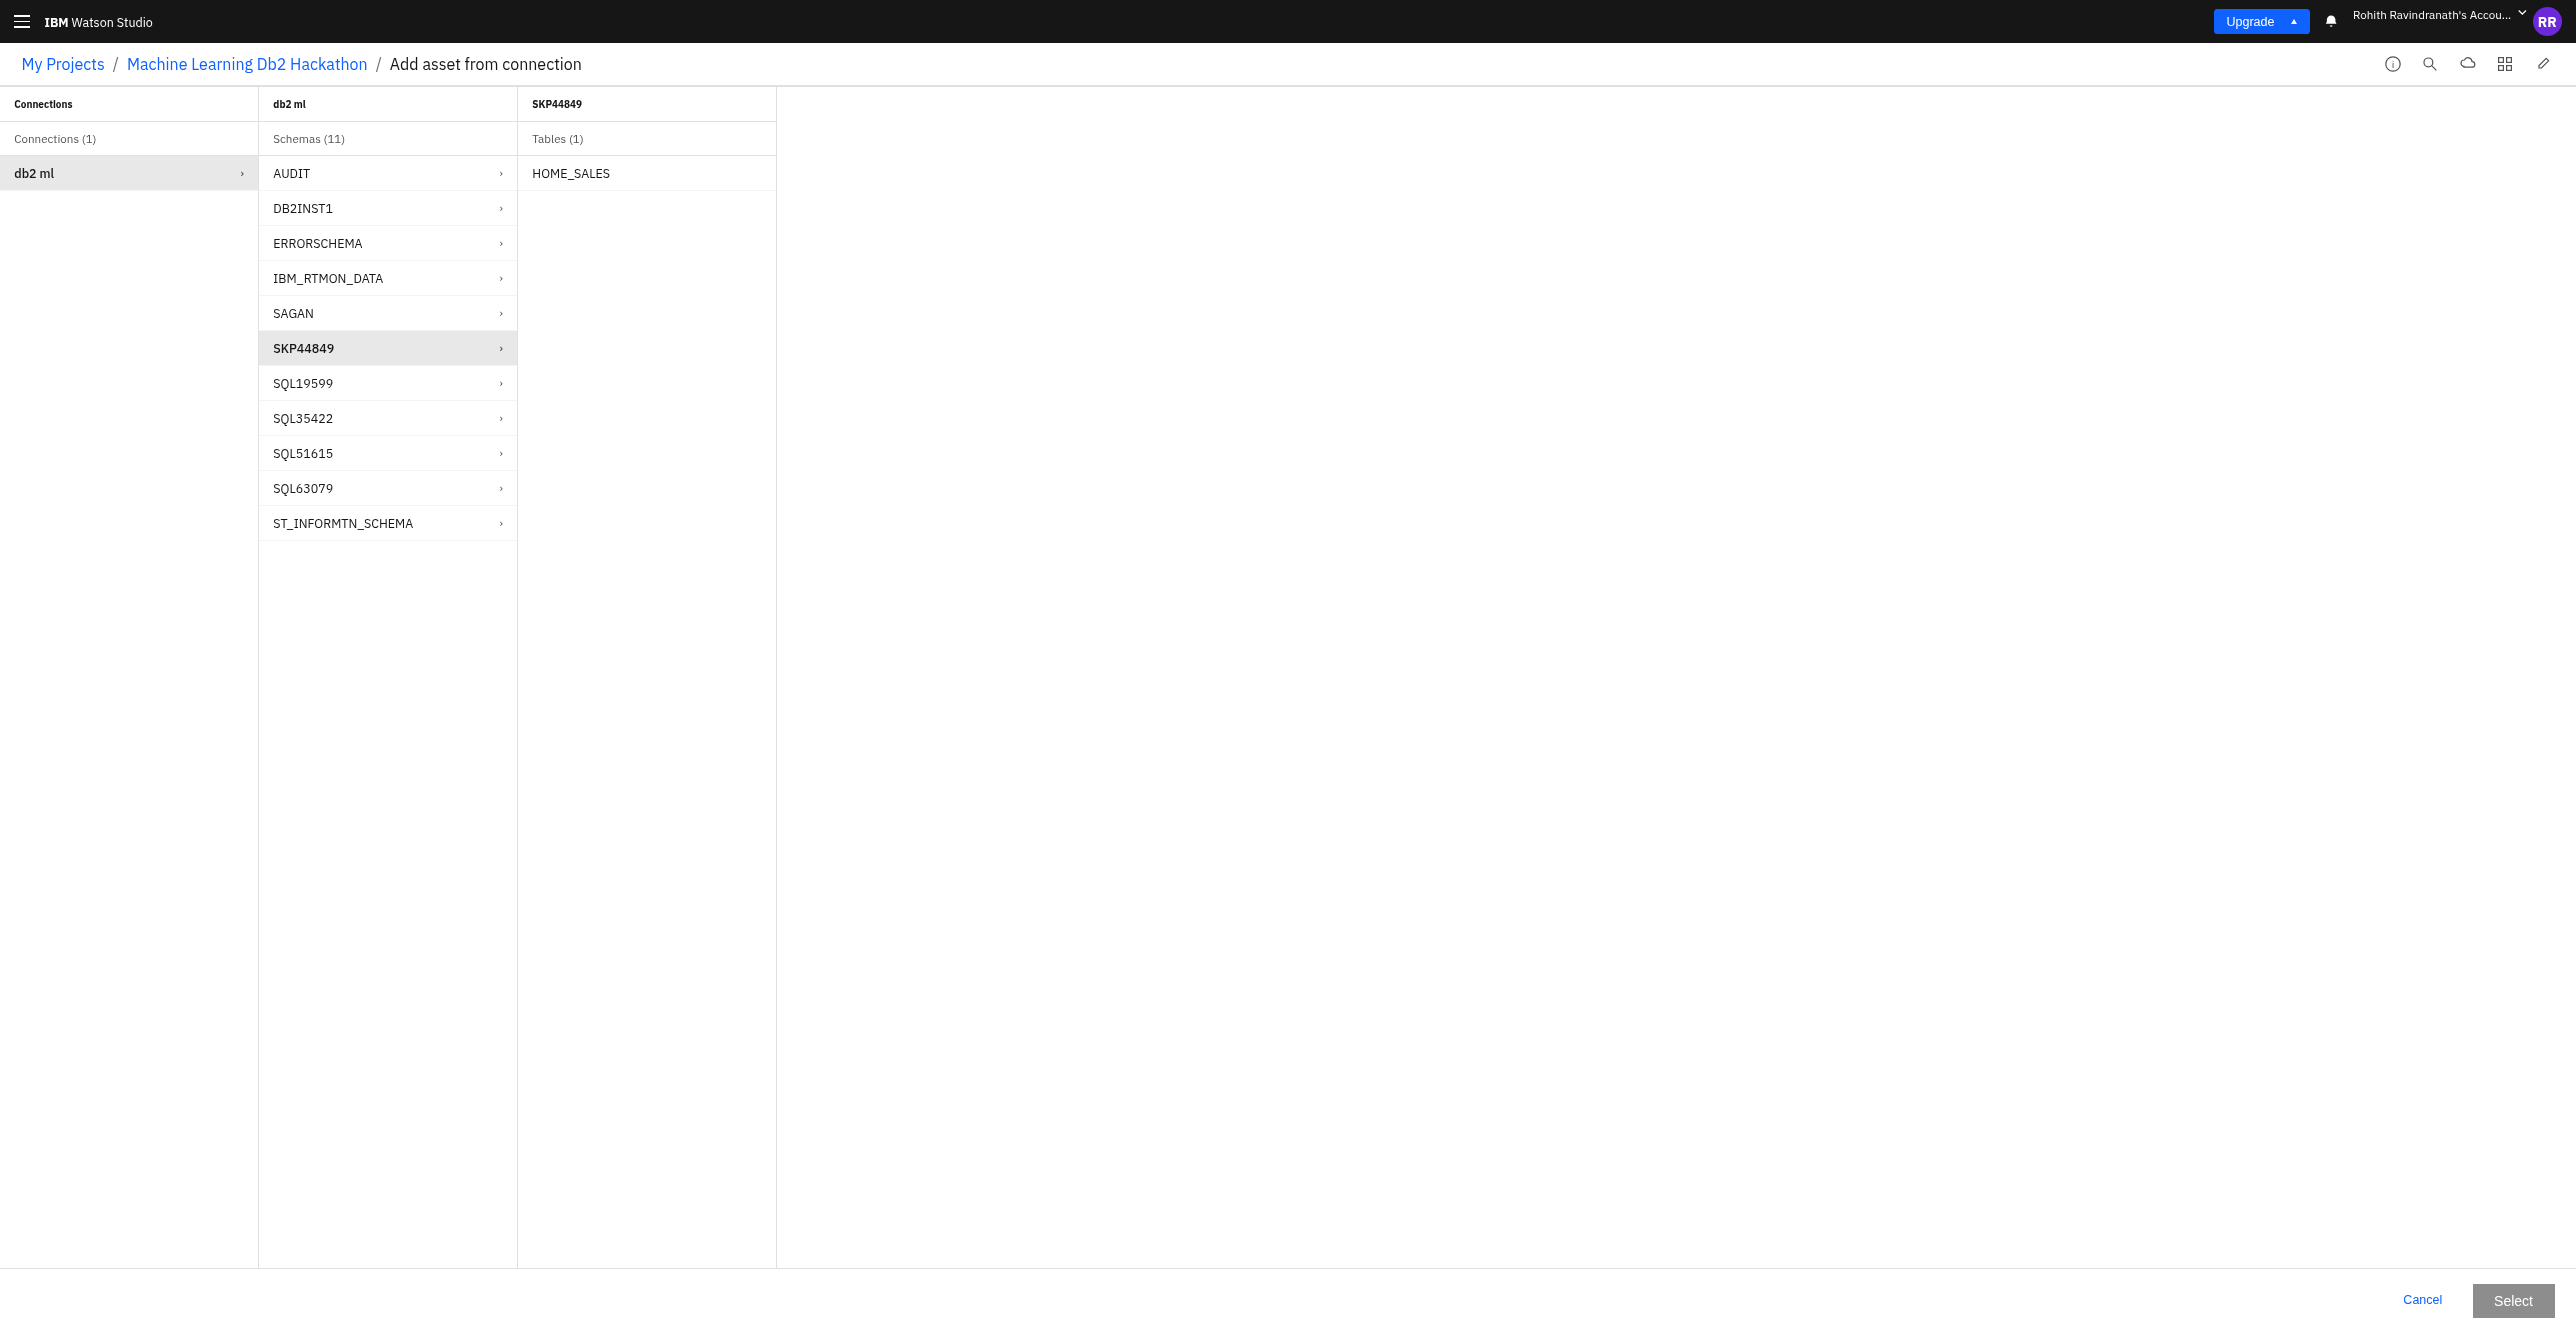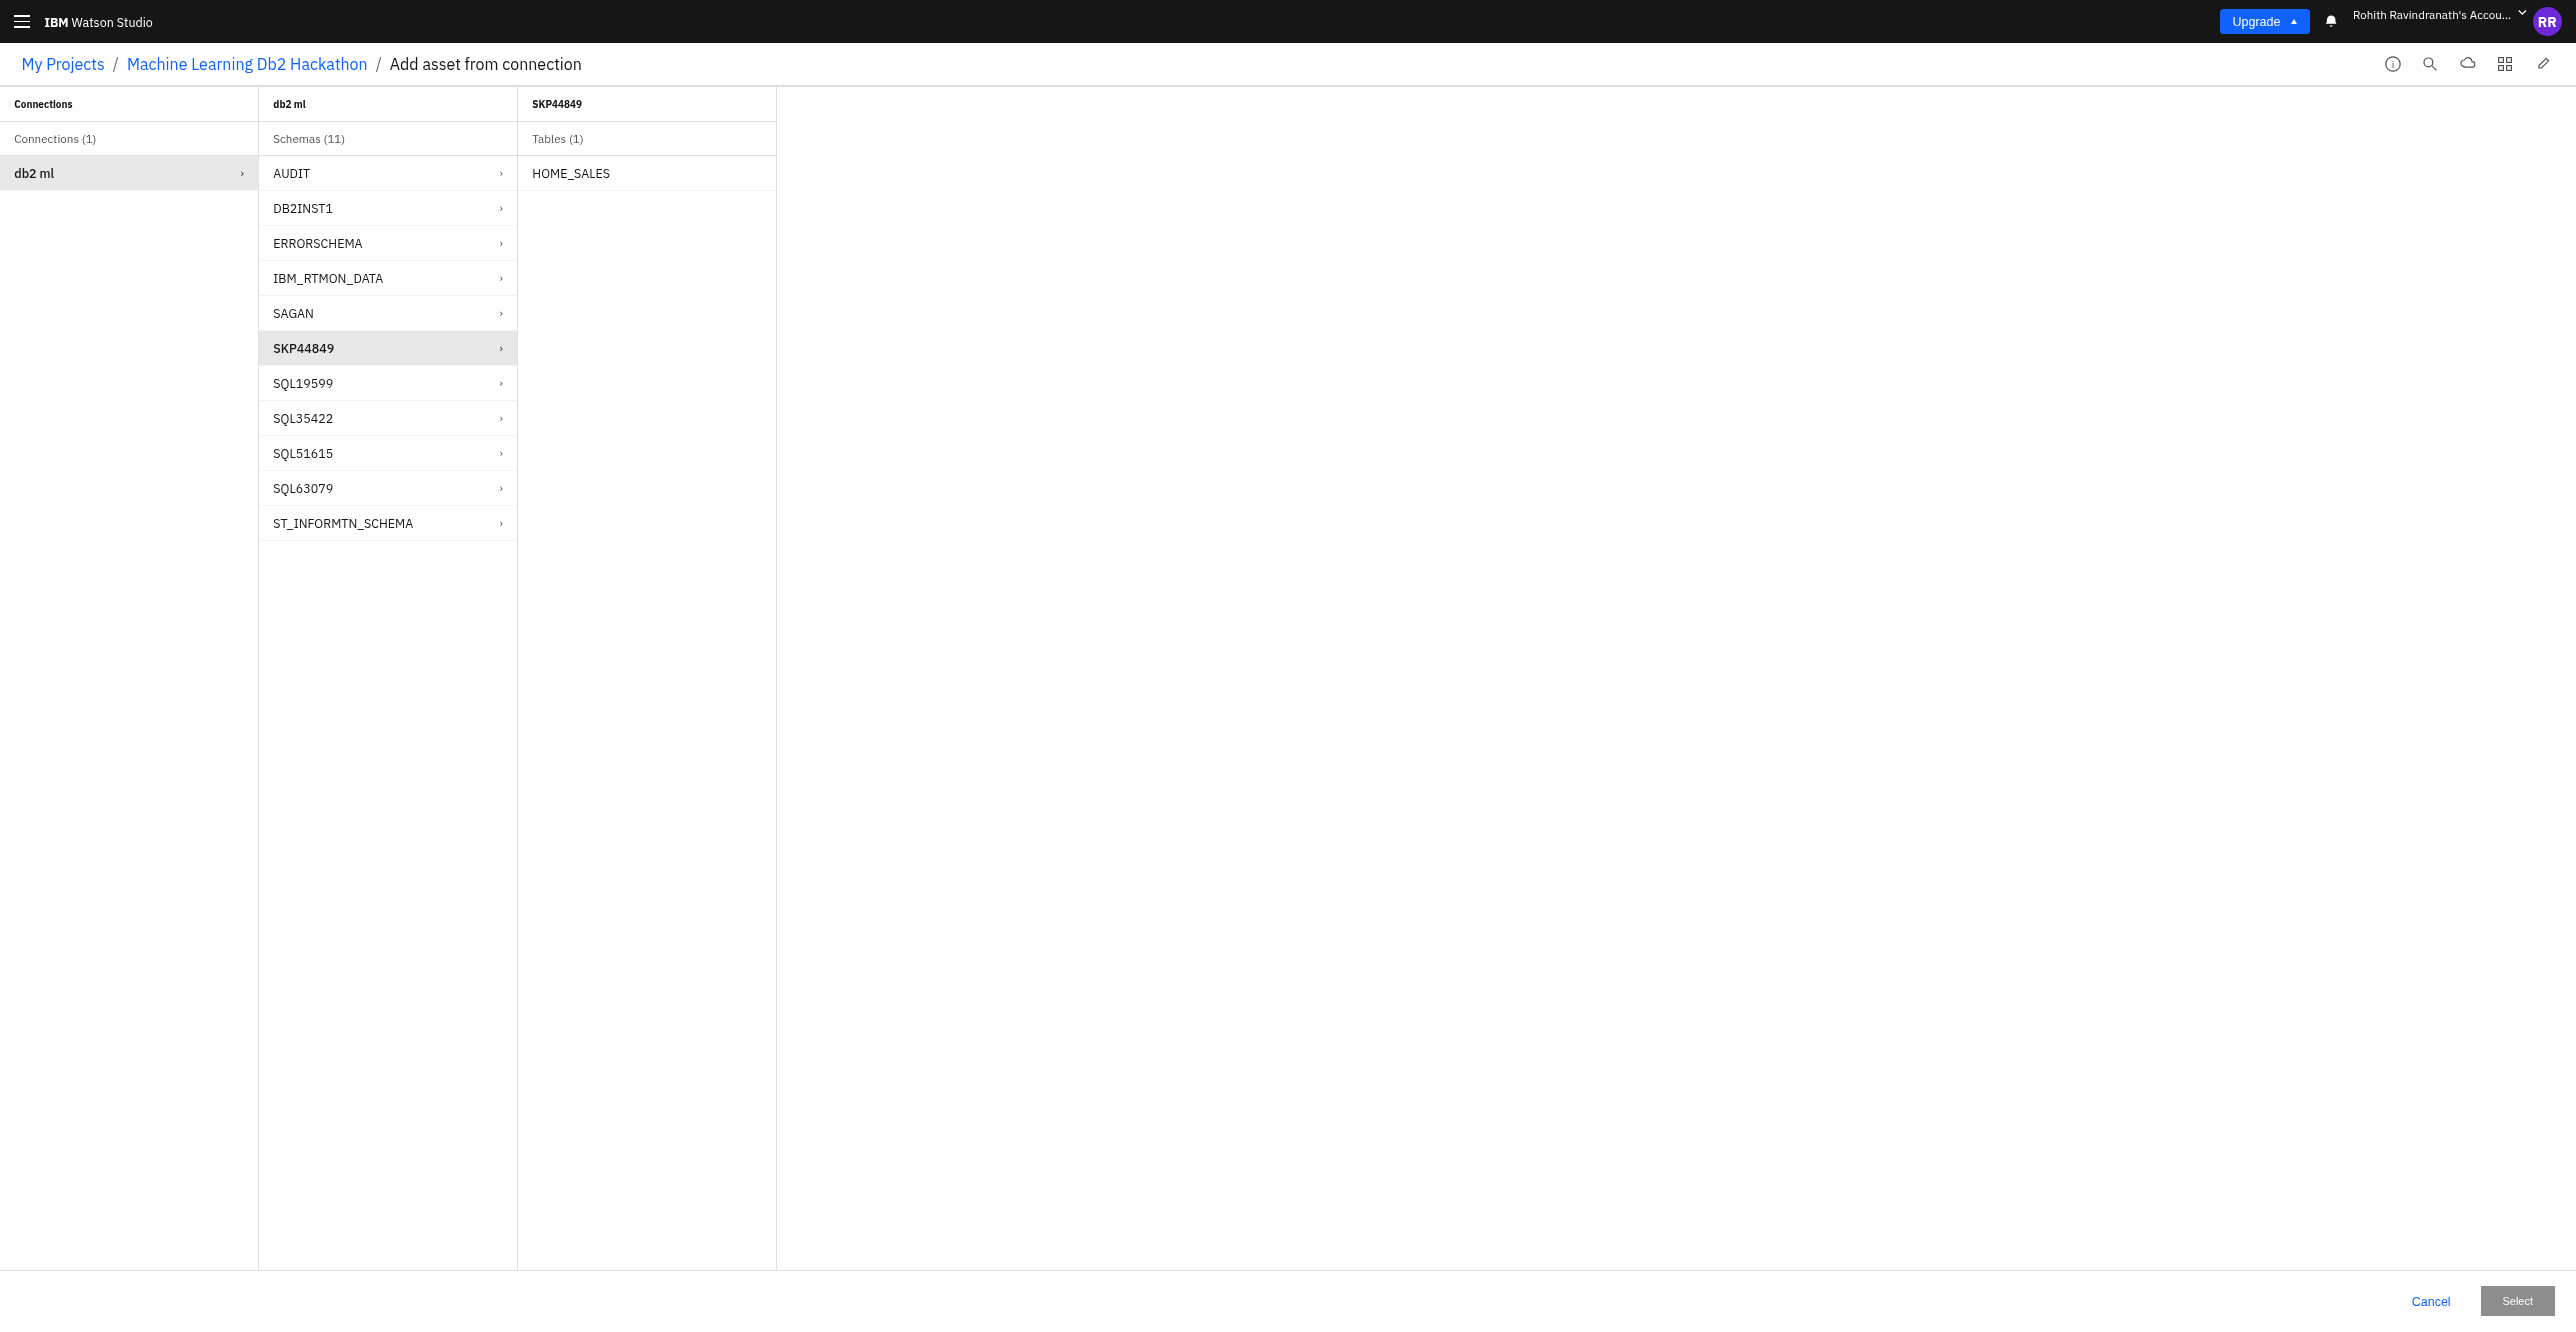--- a/index.html
+++ b/index.html
@@ -42,21 +42,21 @@
     .btn-upgrade {
       background: #0f62fe;
       color: #fff;
       border: none;
       border-radius: 3.6px;
       padding: 5.4px 12.5px;
       font-size: 12.5px;
       cursor: pointer;
       display: flex;
       align-items: center;
-      gap: 11px;
+      gap: 17px;
     }
     .btn-upgrade .up-arrow {
       display: inline-block;
       width: 0;
       height: 0;
       border-left: 3.6px solid transparent;
       border-right: 3.6px solid transparent;
       border-bottom: 5.4px solid #fff;
     }
     .nav-icon-btn {
@@ -221,21 +221,21 @@
       color: #0f62fe;
       font-size: 12.5px;
       cursor: pointer;
       padding: 9px 14.3px;
     }
     .btn-select {
       background: #8d8d8d;
       color: #fff;
       border: none;
       padding: 9px 21.5px;
-      font-size: 11px;
+      font-size: 14px;
       cursor: pointer;
     }
 
     
     .icon-svg {
       width: 14.3px;
       height: 14.3px;
       fill: currentColor;
     }
   </style>

